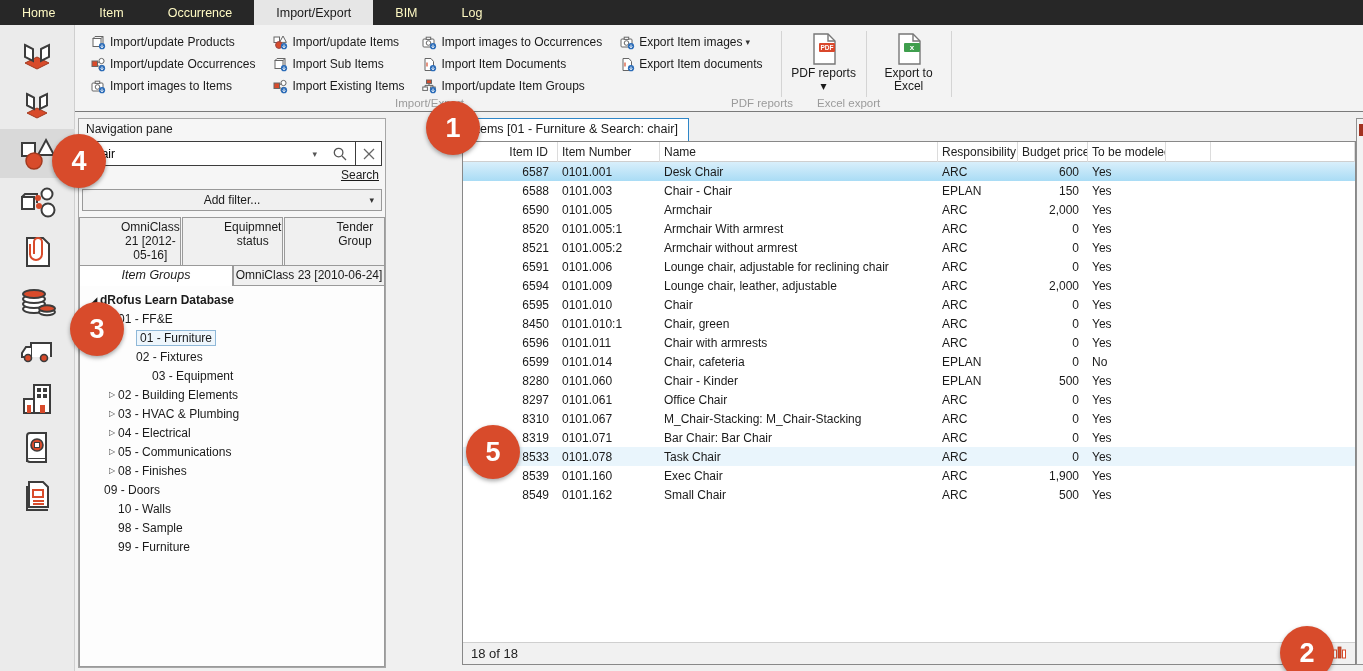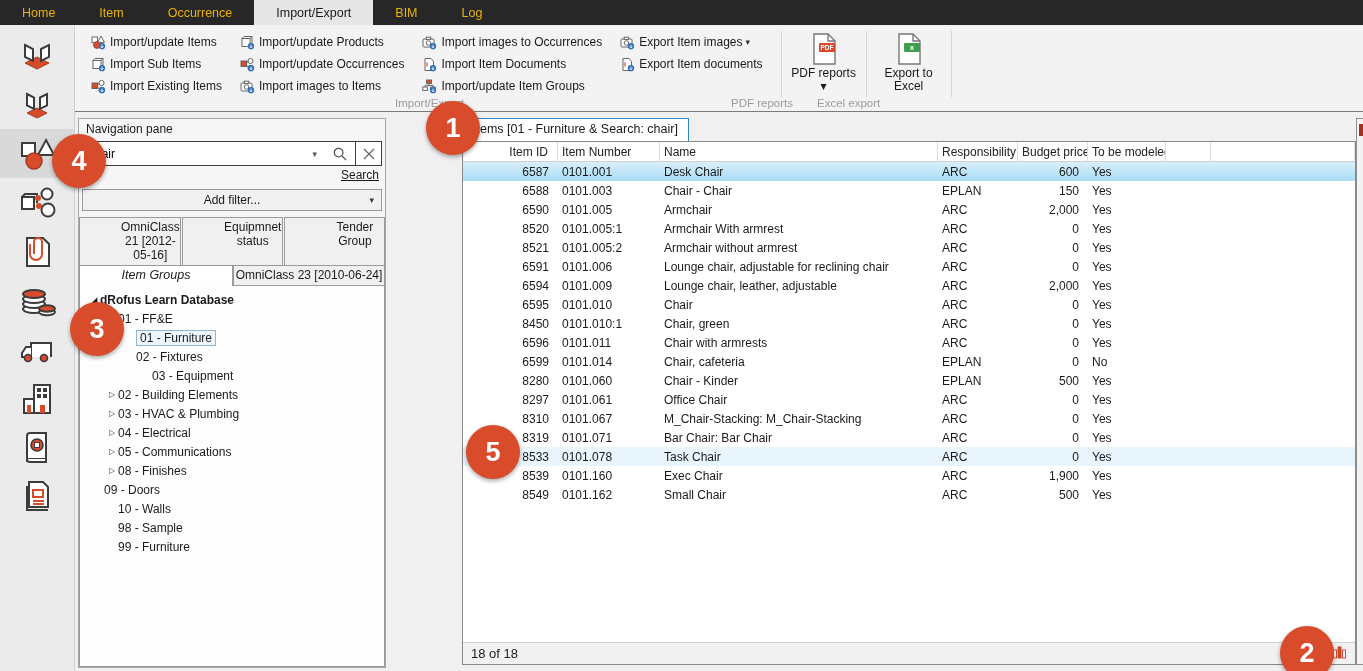--- a/index.html
+++ b/index.html
@@ -1,21 +1,21 @@
 <!DOCTYPE html>
 <html><head>
 <meta charset="utf-8">
 <style>
   * { margin:0; padding:0; box-sizing:border-box; }
   html,body { width:1363px; height:671px; overflow:hidden; }
   body { font-family:"Liberation Sans", sans-serif; font-size:12px; color:#1a1a1a; background:#f0f0f0; position:relative; }
 
   
   .menubar { height:25px; background:#272727; display:flex; align-items:stretch; }
-  .menubar .menu-item { color:#eab308; display:flex; align-items:center; padding:0 22px; font-size:12.5px; cursor:default; }
+  .menubar .menu-item { color:#fef9c3; display:flex; align-items:center; padding:0 22px; font-size:12.5px; cursor:default; }
   .menubar .menu-item.active { background:#e6e6e6; color:#1a1a1a; }
 
   .app-row { display:flex; height:646px; }
 
   
   .sidebar { width:75px; background:#ebebeb; border-right:1px solid #cfcfcf; display:flex; flex-direction:column; align-items:center; padding-top:6px; }
   .side-icon { width:75px; height:49px; display:flex; align-items:center; justify-content:center; }
   .side-icon.selected { background:#d9d9d9; }
   .side-icon svg { width:40px; height:40px; }
 
@@ -191,79 +191,79 @@
         </svg>
       </div>
     </aside>
 
   <div class="right-col">
     <div class="ribbon" id="ribbon">
         <div class="rb-cols">
           <div class="rb-col">
             <div class="rb-btn">
               <svg viewBox="0 0 15 15" stroke-width="1" width="15" height="15">
-                <rect x="1" y="2" width="5.5" height="5.5" fill="#fff" stroke="#666"></rect>
-                <path d="M10 1l3.4 6.4H6.6z" fill="#fff" stroke="#666"></path>
-                <circle cx="6" cy="10" r="3.4" fill="#d84b2b" stroke="#944"></circle>
-                <circle cx="11" cy="11.2" r="3.1" fill="#2b6cb8"></circle>
-                <path d="M11 9.6v3.2 M9.6 11.4l1.4 1.4 1.4-1.4" stroke="#fff" stroke-width="0.9" fill="none"></path>
-              </svg>
-              <span>Import/update Items</span>
-            </div>
-            <div class="rb-btn">
-              <svg viewBox="0 0 15 15" stroke-width="1" width="15" height="15">
                 <rect x="2" y="3.5" width="8" height="8" fill="#fff" stroke="#666"></rect>
                 <path d="M2 3.5l2-2h8v8l-2 2 M10 3.5l2-2" fill="none" stroke="#666"></path>
                 <circle cx="11" cy="11.2" r="3.1" fill="#2b6cb8"></circle>
                 <path d="M11 9.6v3.2 M9.6 11.4l1.4 1.4 1.4-1.4" stroke="#fff" stroke-width="0.9" fill="none"></path>
               </svg>
-              <span>Import Sub Items</span>
+              <span>Import/update Products</span>
             </div>
             <div class="rb-btn">
               <svg viewBox="0 0 15 15" stroke-width="1" width="15" height="15">
                 <rect x="1" y="4" width="5.5" height="5.5" fill="#d84b2b" stroke="#666"></rect>
                 <circle cx="10.5" cy="4" r="2.6" fill="#fff" stroke="#666"></circle>
                 <circle cx="10.5" cy="11" r="2.6" fill="#fff" stroke="#666"></circle>
                 <path d="M6.5 6l2-1.5M6.5 8l2 2" stroke="#666"></path>
                 <circle cx="11" cy="11.2" r="3.1" fill="#2b6cb8"></circle>
                 <path d="M11 9.6v3.2 M9.6 11.4l1.4 1.4 1.4-1.4" stroke="#fff" stroke-width="0.9" fill="none"></path>
               </svg>
-              <span>Import Existing Items</span>
+              <span>Import/update Occurrences</span>
+            </div>
+            <div class="rb-btn">
+              <svg viewBox="0 0 15 15" stroke-width="1" width="15" height="15">
+                <rect x="1" y="4" width="11" height="8" rx="1" fill="#fff" stroke="#666"></rect>
+                <rect x="4.2" y="2.2" width="4.5" height="2.2" fill="#fff" stroke="#666"></rect>
+                <circle cx="6.5" cy="8" r="2.3" fill="none" stroke="#666"></circle>
+                <circle cx="11" cy="11.2" r="3.1" fill="#2b6cb8"></circle>
+                <path d="M11 9.6v3.2 M9.6 11.4l1.4 1.4 1.4-1.4" stroke="#fff" stroke-width="0.9" fill="none"></path>
+              </svg>
+              <span>Import images to Items</span>
             </div>
           </div>
           <div class="rb-col">
+            <div class="rb-btn">
+              <svg viewBox="0 0 15 15" stroke-width="1" width="15" height="15">
+                <rect x="1" y="2" width="5.5" height="5.5" fill="#fff" stroke="#666"></rect>
+                <path d="M10 1l3.4 6.4H6.6z" fill="#fff" stroke="#666"></path>
+                <circle cx="6" cy="10" r="3.4" fill="#d84b2b" stroke="#944"></circle>
+                <circle cx="11" cy="11.2" r="3.1" fill="#2b6cb8"></circle>
+                <path d="M11 9.6v3.2 M9.6 11.4l1.4 1.4 1.4-1.4" stroke="#fff" stroke-width="0.9" fill="none"></path>
+              </svg>
+              <span>Import/update Items</span>
+            </div>
             <div class="rb-btn">
               <svg viewBox="0 0 15 15" stroke-width="1" width="15" height="15">
                 <rect x="2" y="3.5" width="8" height="8" fill="#fff" stroke="#666"></rect>
                 <path d="M2 3.5l2-2h8v8l-2 2 M10 3.5l2-2" fill="none" stroke="#666"></path>
                 <circle cx="11" cy="11.2" r="3.1" fill="#2b6cb8"></circle>
                 <path d="M11 9.6v3.2 M9.6 11.4l1.4 1.4 1.4-1.4" stroke="#fff" stroke-width="0.9" fill="none"></path>
               </svg>
-              <span>Import/update Products</span>
+              <span>Import Sub Items</span>
             </div>
             <div class="rb-btn">
               <svg viewBox="0 0 15 15" stroke-width="1" width="15" height="15">
                 <rect x="1" y="4" width="5.5" height="5.5" fill="#d84b2b" stroke="#666"></rect>
                 <circle cx="10.5" cy="4" r="2.6" fill="#fff" stroke="#666"></circle>
                 <circle cx="10.5" cy="11" r="2.6" fill="#fff" stroke="#666"></circle>
                 <path d="M6.5 6l2-1.5M6.5 8l2 2" stroke="#666"></path>
                 <circle cx="11" cy="11.2" r="3.1" fill="#2b6cb8"></circle>
                 <path d="M11 9.6v3.2 M9.6 11.4l1.4 1.4 1.4-1.4" stroke="#fff" stroke-width="0.9" fill="none"></path>
               </svg>
-              <span>Import/update Occurrences</span>
-            </div>
-            <div class="rb-btn">
-              <svg viewBox="0 0 15 15" stroke-width="1" width="15" height="15">
-                <rect x="1" y="4" width="11" height="8" rx="1" fill="#fff" stroke="#666"></rect>
-                <rect x="4.2" y="2.2" width="4.5" height="2.2" fill="#fff" stroke="#666"></rect>
-                <circle cx="6.5" cy="8" r="2.3" fill="none" stroke="#666"></circle>
-                <circle cx="11" cy="11.2" r="3.1" fill="#2b6cb8"></circle>
-                <path d="M11 9.6v3.2 M9.6 11.4l1.4 1.4 1.4-1.4" stroke="#fff" stroke-width="0.9" fill="none"></path>
-              </svg>
-              <span>Import images to Items</span>
+              <span>Import Existing Items</span>
             </div>
           </div>
           <div class="rb-col">
             <div class="rb-btn">
               <svg viewBox="0 0 15 15" stroke-width="1" width="15" height="15">
                 <rect x="1" y="4" width="11" height="8" rx="1" fill="#fff" stroke="#666"></rect>
                 <rect x="4.2" y="2.2" width="4.5" height="2.2" fill="#fff" stroke="#666"></rect>
                 <circle cx="6.5" cy="8" r="2.3" fill="none" stroke="#666"></circle>
                 <circle cx="11" cy="11.2" r="3.1" fill="#2b6cb8"></circle>
                 <path d="M11 9.6v3.2 M9.6 11.4l1.4 1.4 1.4-1.4" stroke="#fff" stroke-width="0.9" fill="none"></path>

